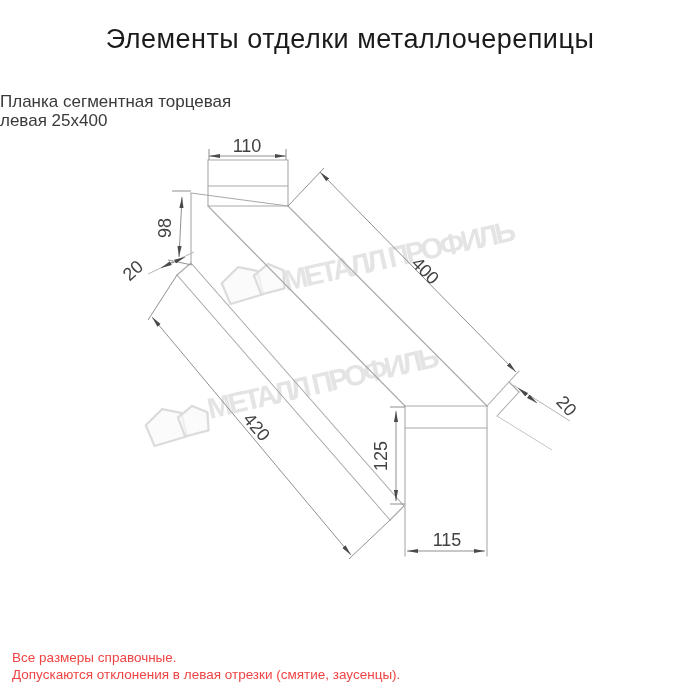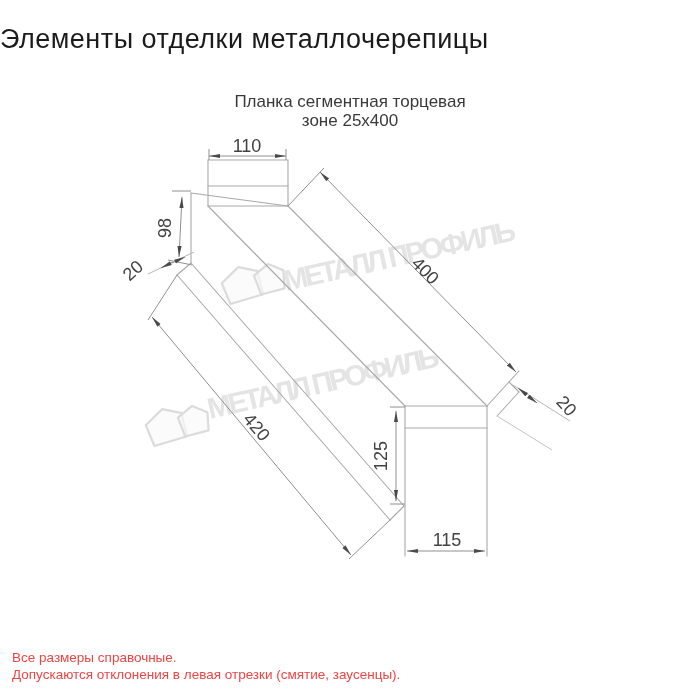--- a/index.html
+++ b/index.html
@@ -1,25 +1,25 @@
 <!DOCTYPE html>
 <html><head>
 <meta charset="utf-8">
 <style>
   html,body{margin:0;padding:0;}
   body{
     width:700px;height:700px;background:#ffffff;position:relative;overflow:hidden;
     font-family:"Liberation Sans", sans-serif;
   }
   .page-title{
-    position:absolute;left:0;top:24px;width:700px;
+    position:absolute;left:0;top:24px;width:700px;text-align:center;
     font-size:27px;font-weight:400;color:#1b1b1b;letter-spacing:0.5px;
   }
   .product-title{
-    position:absolute;left:0;top:92px;width:700px;text-align:center;
+    position:absolute;left:0;top:92px;width:700px;
     font-size:17px;color:#3a3a3a;line-height:19px;
   }
   .drawing-svg{position:absolute;left:0;top:0;}
   .footnotes{
     position:absolute;left:12px;top:649px;
     font-size:13.5px;color:#ef4444;line-height:17px;
   }
   .dim-label{
     font-size:18px;fill:#424242;font-family:"Liberation Sans", sans-serif;
   }
@@ -28,21 +28,21 @@
     font-family:"Liberation Sans", sans-serif;
   }
 </style>
 </head>
 <body>
 
 <div class="page-title">Элементы отделки металлочерепицы</div>
 
 <div class="product-title">
   <div>Планка сегментная торцевая</div>
-  <div>зоне 25х400</div>
+  <div>левая 25х400</div>
 </div>
 
 <svg class="drawing-svg" width="700" height="700" viewBox="0 0 700 700" xmlns="http://www.w3.org/2000/svg">
 
   <defs>
     <marker id="arrE" viewBox="0 0 10 7" refX="10" refY="3.5" markerWidth="11" markerHeight="8" orient="auto">
       <path d="M0,1.6 L10,3.5 L0,5.4 Z" fill="#4a4a4a"></path>
     </marker>
     <marker id="arrS" viewBox="0 0 10 7" refX="10" refY="3.5" markerWidth="11" markerHeight="8" orient="auto-start-reverse">
       <path d="M0,1.6 L10,3.5 L0,5.4 Z" fill="#4a4a4a"></path>

